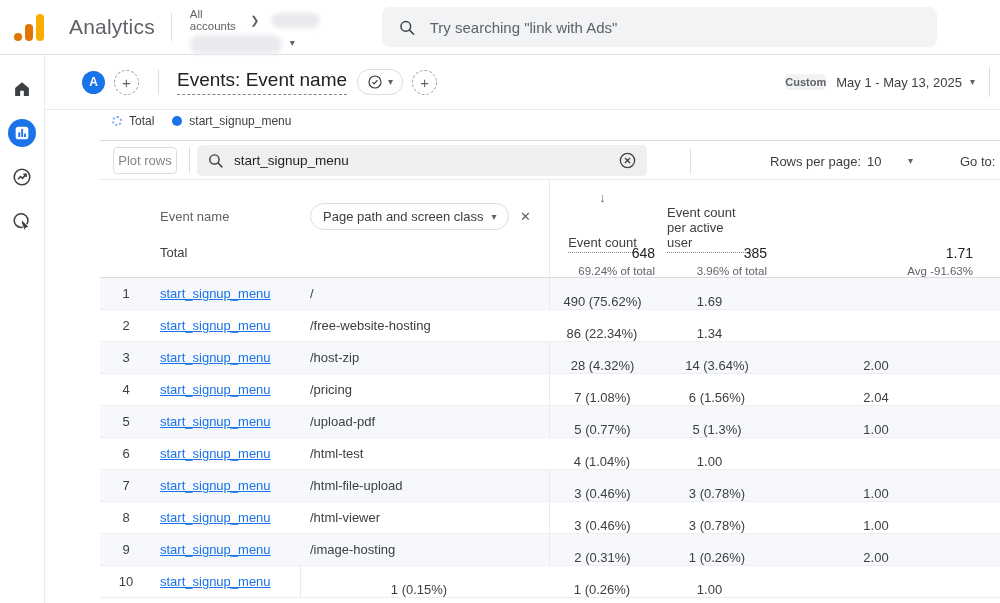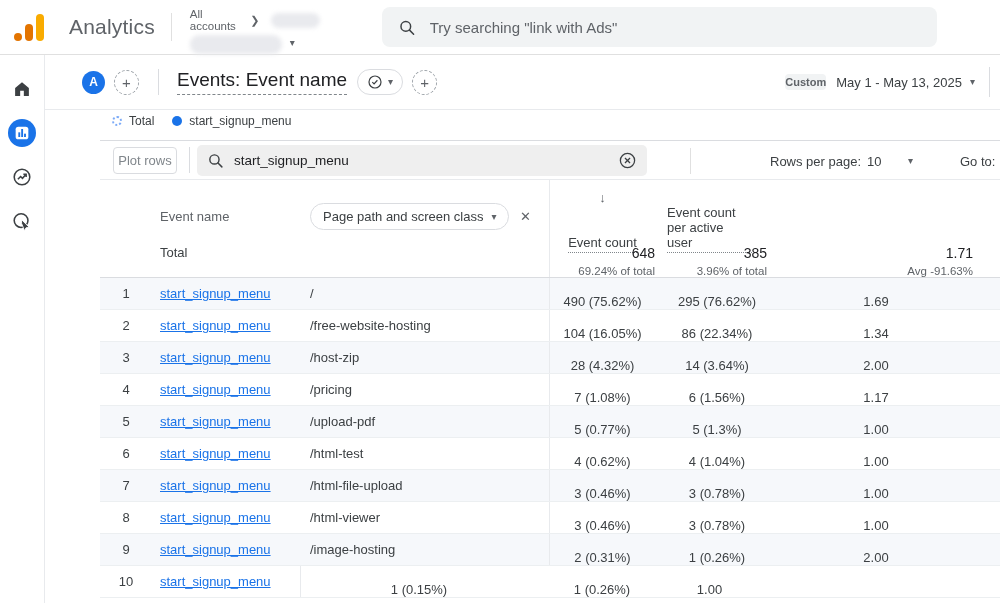--- a/index.html
+++ b/index.html
@@ -261,65 +261,62 @@
           <div class="sub-num">Avg -91.63%</div>
         </div>
       </div>
 
       <div>
   <div class="tgrid trow shade">
     <div class="row-index">1</div>
     <div class="event-link"><a href="#">start_signup_menu</a></div>
     <div class="path-cell">/</div>
     <div class="col-metric cell-right pad-ec">490 (75.62%)</div>
-    <div class="col-metric cell-right pad-tu" style="border-left:none">295 (76.62%)</div>
     <div class="col-metric cell-right pad-pu" style="border-left:none">1.69</div>
   </div>
 
   <div class="tgrid trow">
     <div class="row-index">2</div>
     <div class="event-link"><a href="#">start_signup_menu</a></div>
     <div class="path-cell">/free-website-hosting</div>
-    <div class="col-metric cell-right pad-ec">104 (16.05%)</div>
     <div class="col-metric cell-right pad-tu" style="border-left:none">86 (22.34%)</div>
     <div class="col-metric cell-right pad-pu" style="border-left:none">1.34</div>
   </div>
 
   <div class="tgrid trow shade">
     <div class="row-index">3</div>
     <div class="event-link"><a href="#">start_signup_menu</a></div>
     <div class="path-cell">/host-zip</div>
     <div class="col-metric cell-right pad-ec">28 (4.32%)</div>
     <div class="col-metric cell-right pad-tu" style="border-left:none">14 (3.64%)</div>
     <div class="col-metric cell-right pad-pu" style="border-left:none">2.00</div>
   </div>
 
   <div class="tgrid trow">
     <div class="row-index">4</div>
     <div class="event-link"><a href="#">start_signup_menu</a></div>
     <div class="path-cell">/pricing</div>
     <div class="col-metric cell-right pad-ec">7 (1.08%)</div>
     <div class="col-metric cell-right pad-tu" style="border-left:none">6 (1.56%)</div>
-    <div class="col-metric cell-right pad-pu" style="border-left:none">1.17</div>
+    <div class="col-metric cell-right pad-pu" style="border-left:none">2.04</div>
   </div>
 
   <div class="tgrid trow shade">
     <div class="row-index">5</div>
     <div class="event-link"><a href="#">start_signup_menu</a></div>
     <div class="path-cell">/upload-pdf</div>
     <div class="col-metric cell-right pad-ec">5 (0.77%)</div>
     <div class="col-metric cell-right pad-tu" style="border-left:none">5 (1.3%)</div>
     <div class="col-metric cell-right pad-pu" style="border-left:none">1.00</div>
   </div>
 
   <div class="tgrid trow">
     <div class="row-index">6</div>
     <div class="event-link"><a href="#">start_signup_menu</a></div>
     <div class="path-cell">/html-test</div>
-    <div class="col-metric cell-right pad-ec">4 (0.62%)</div>
     <div class="col-metric cell-right pad-tu" style="border-left:none">4 (1.04%)</div>
     <div class="col-metric cell-right pad-pu" style="border-left:none">1.00</div>
   </div>
 
   <div class="tgrid trow shade">
     <div class="row-index">7</div>
     <div class="event-link"><a href="#">start_signup_menu</a></div>
     <div class="path-cell">/html-file-upload</div>
     <div class="col-metric cell-right pad-ec">3 (0.46%)</div>
     <div class="col-metric cell-right pad-tu" style="border-left:none">3 (0.78%)</div>

